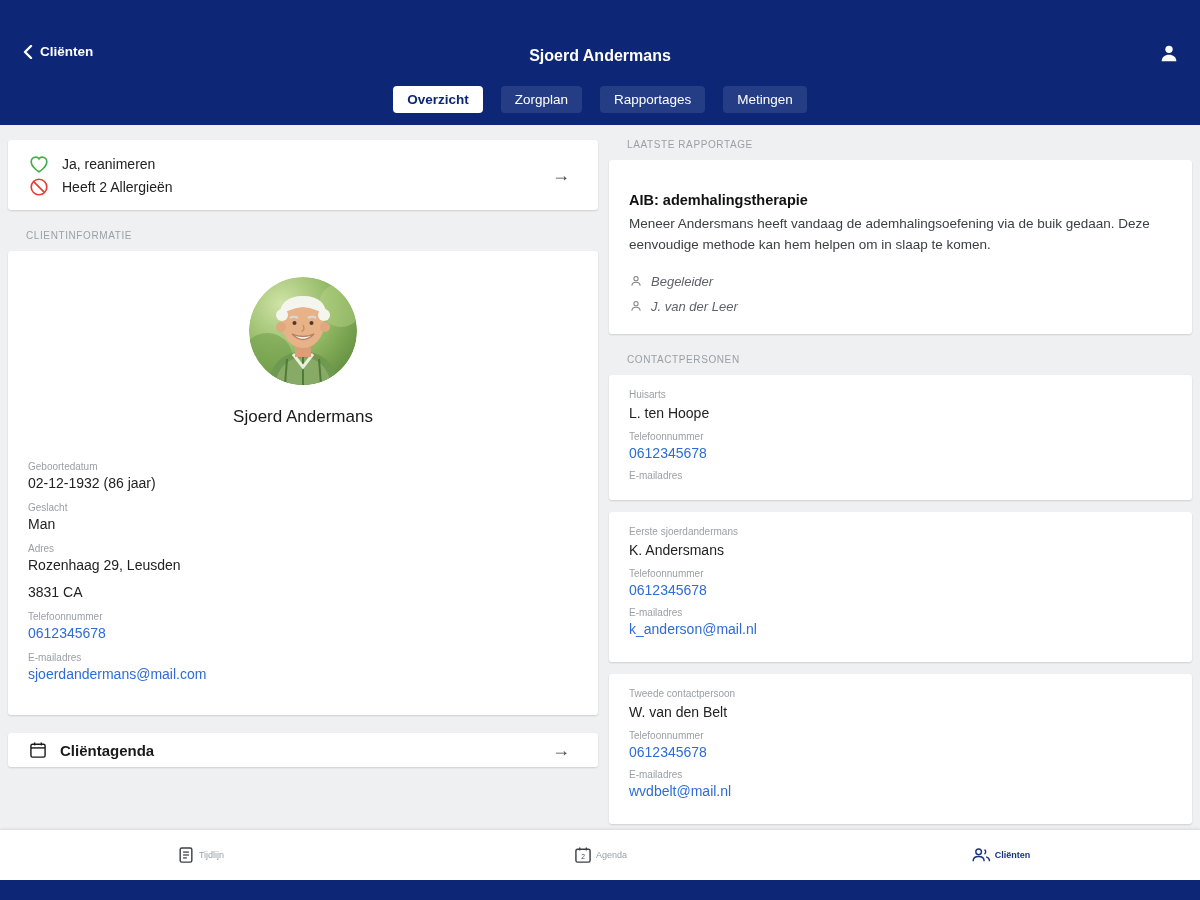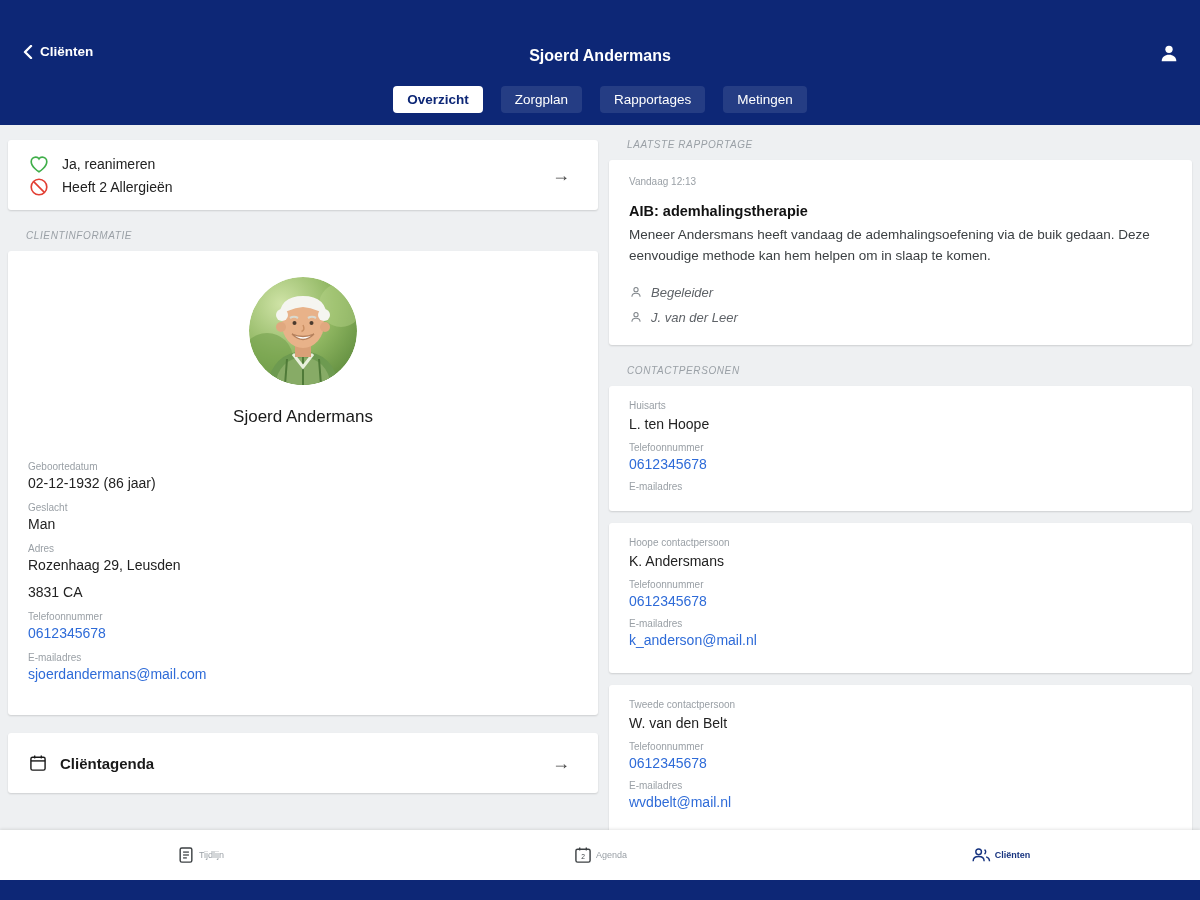--- a/index.html
+++ b/index.html
@@ -16,41 +16,41 @@
   .tab-bar { height:43px; display:flex; justify-content:center; align-items:center; gap:18px; padding-bottom:8px; }
   .tab { padding:6px 14px; border-radius:4px; color:#fff; font-size:13.5px; background:rgba(255,255,255,0.10); cursor:pointer; }
   .tab.active { background:#fff; color:#0d2776; font-weight:700; }
 
   
   .main { flex:1; display:flex; gap:11px; padding:0 8px; background:#eef0f2; overflow:hidden; }
   .col-left { width:590px; flex:none; display:flex; flex-direction:column; }
   .col-right { flex:1; display:flex; flex-direction:column; }
   .card { background:#fff; border-radius:3px; box-shadow:0 1px 2px rgba(0,0,0,0.14); }
 
-  .section-label { font-size:10px; color:#9aa0a6; letter-spacing:.6px; margin:20px 0 10px 18px;font-style:italic; }
+  .section-label { font-size:10px; color:#9aa0a6; letter-spacing:.6px; margin:20px 0 10px 18px; }
   .col-right .section-label:first-child { margin-top:14px; }
 
   
   .alerts-card { margin-top:15px; padding:12px 20px; position:relative; display:flex; flex-direction:column; justify-content:space-around; height:70px; cursor:pointer; }
   .alert-row { display:flex; align-items:center; gap:12px; font-size:14px; color:#222; }
   .arrow { position:absolute; right:28px; top:50%; transform:translateY(-50%); font-size:18px; color:#444; }
 
   
   .client-card { padding:26px 20px 22px; }
   .avatar-wrap { display:flex; justify-content:center; }
   .avatar { width:108px; height:108px; border-radius:50%; overflow:hidden; }
   .client-name { text-align:center; margin-top:22px; font-size:17px; color:#1a1a1a; }
   .fields { margin-top:34px; }
   .field { margin-bottom:11px; }
   .field-label { font-size:10px; color:#9aa0a6; margin-bottom:3px; }
   .field-value { font-size:14px; color:#222; }
   .link { color:#2e6bd8; cursor:pointer; }
 
   
-  .agenda-card { margin-top:18px; padding:20px 20px; display:flex; align-items:center; gap:12px; position:relative; font-size:15px; font-weight:700; color:#1a1a1a; cursor:pointer; }
+  .agenda-card { margin-top:18px; padding:7px 20px; display:flex; align-items:center; gap:12px; position:relative; font-size:15px; font-weight:700; color:#1a1a1a; cursor:pointer; }
 
   
   .report-card { padding:16px 20px 20px; }
   .timestamp { font-size:10px; color:#9aa0a6; }
   .report-title { margin-top:16px; font-size:14.5px; font-weight:700; color:#111; }
   .report-body { margin-top:6px; font-size:13.5px; color:#3c4043; line-height:1.55; max-width:620px; }
   .meta-row { display:flex; align-items:center; gap:8px; font-size:13px; font-style:italic; color:#5f6368; margin-top:10px; }
   .meta-row.first { margin-top:18px; }
 
   
@@ -196,21 +196,20 @@
         <span class="arrow">→</span>
       </div>
 
     </div>
 
     <div class="col-right">
 
       <div class="section-label">LAATSTE RAPPORTAGE</div>
 
       <div class="card report-card">
-        <div class="timestamp">Vandaag 12:13</div>
         <div class="report-title">AIB: ademhalingstherapie</div>
         <div class="report-body">Meneer Andersmans heeft vandaag de ademhalingsoefening via de buik gedaan. Deze eenvoudige methode kan hem helpen om in slaap te komen.</div>
         <div class="meta-row first">
           <svg width="14" height="14" viewBox="0 0 24 24">
               <circle cx="12" cy="8" r="3.6" fill="none" stroke="#80868b" stroke-width="1.8"></circle>
               <path d="M5 20c0-3.8 3.1-6 7-6s7 2.2 7 6" fill="none" stroke="#80868b" stroke-width="1.8"></path>
             </svg>
           <span>Begeleider</span>
         </div>
         <div class="meta-row">
@@ -226,21 +225,21 @@
 
       <div class="card contact-card">
         <div class="contact-role">Huisarts</div>
         <div class="contact-name">L. ten Hoope</div>
         <div class="contact-label">Telefoonnummer</div>
         <div class="contact-value link">0612345678</div>
         <div class="contact-label">E-mailadres</div>
       </div>
 
       <div class="card contact-card">
-        <div class="contact-role">Hoope contactpersoon</div>
+        <div class="contact-role">Eerste sjoerdandermans</div>
         <div class="contact-name">K. Andersmans</div>
         <div class="contact-label">Telefoonnummer</div>
         <div class="contact-value link">0612345678</div>
         <div class="contact-label">E-mailadres</div>
         <div class="contact-value link">k_anderson@mail.nl</div>
       </div>
 
       <div class="card contact-card">
         <div class="contact-role">Tweede contactpersoon</div>
         <div class="contact-name">W. van den Belt</div>

